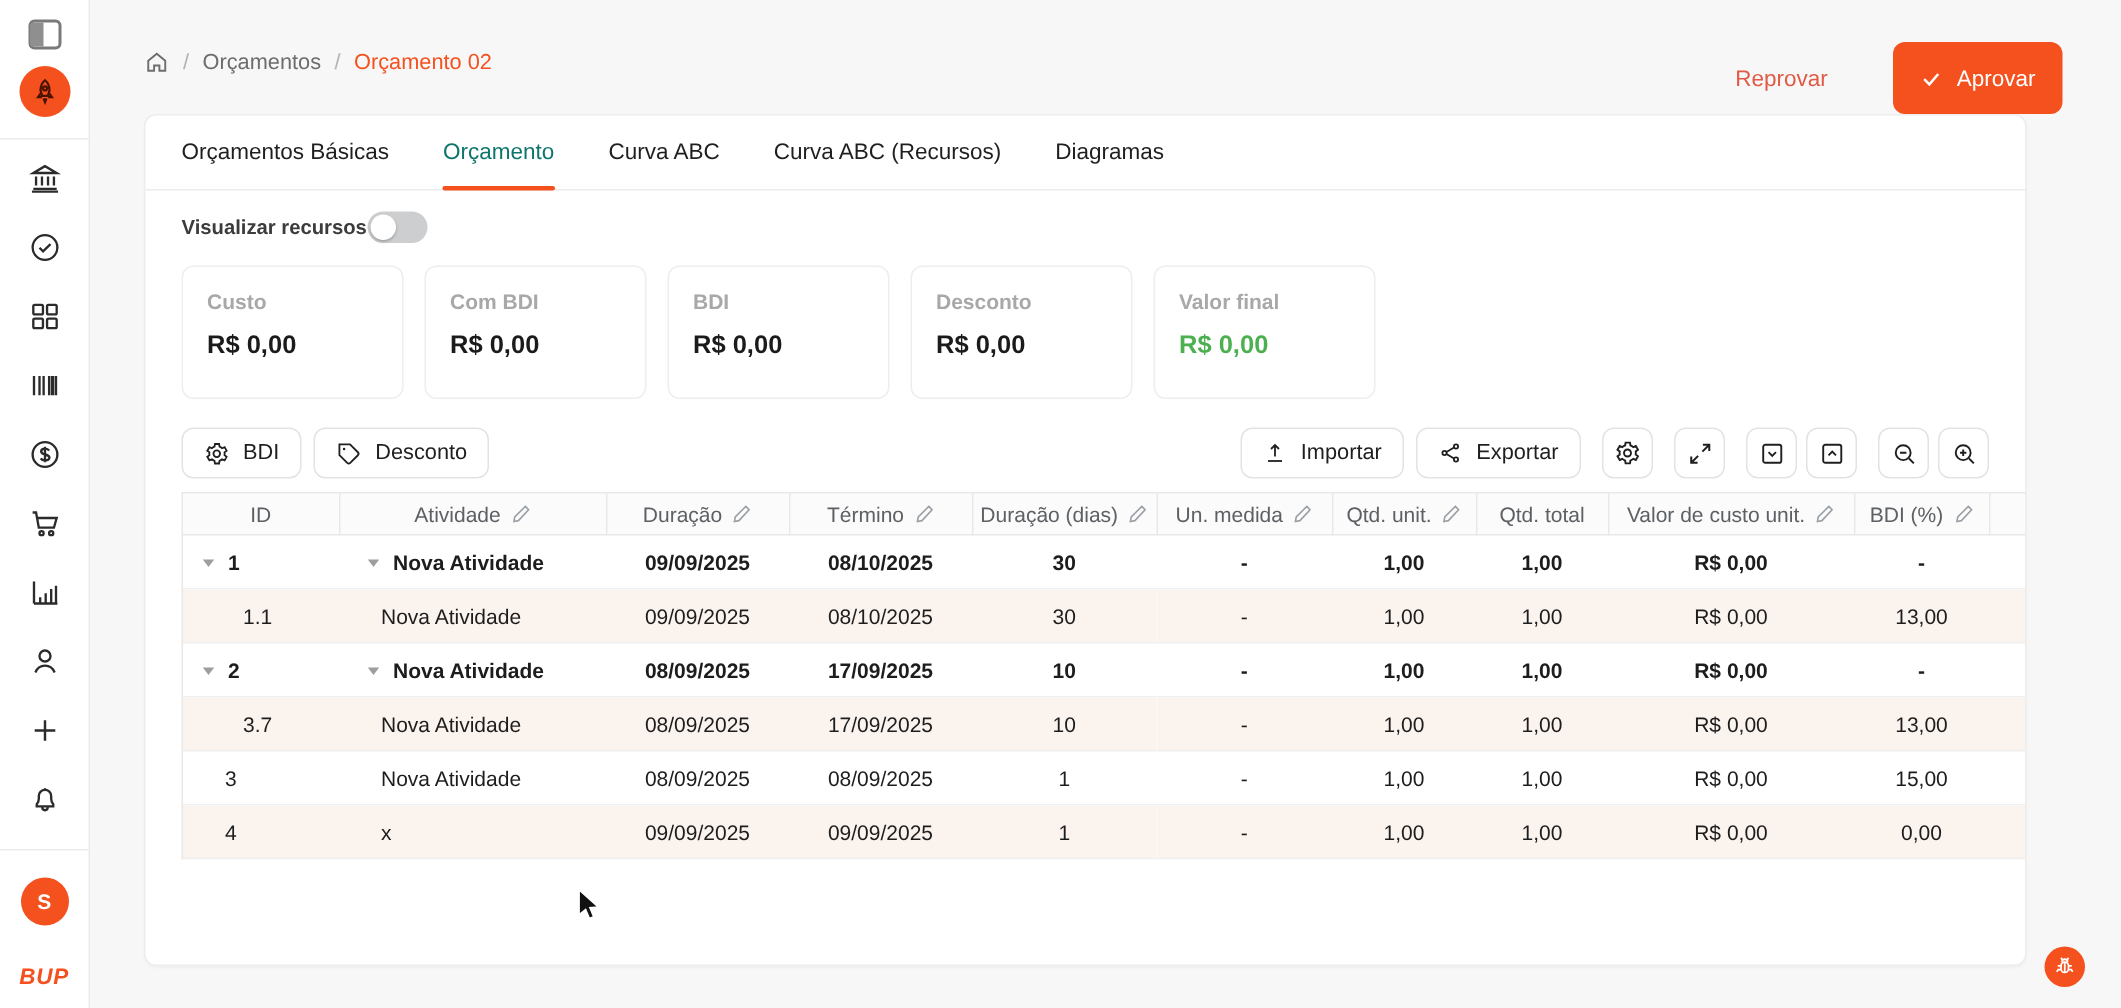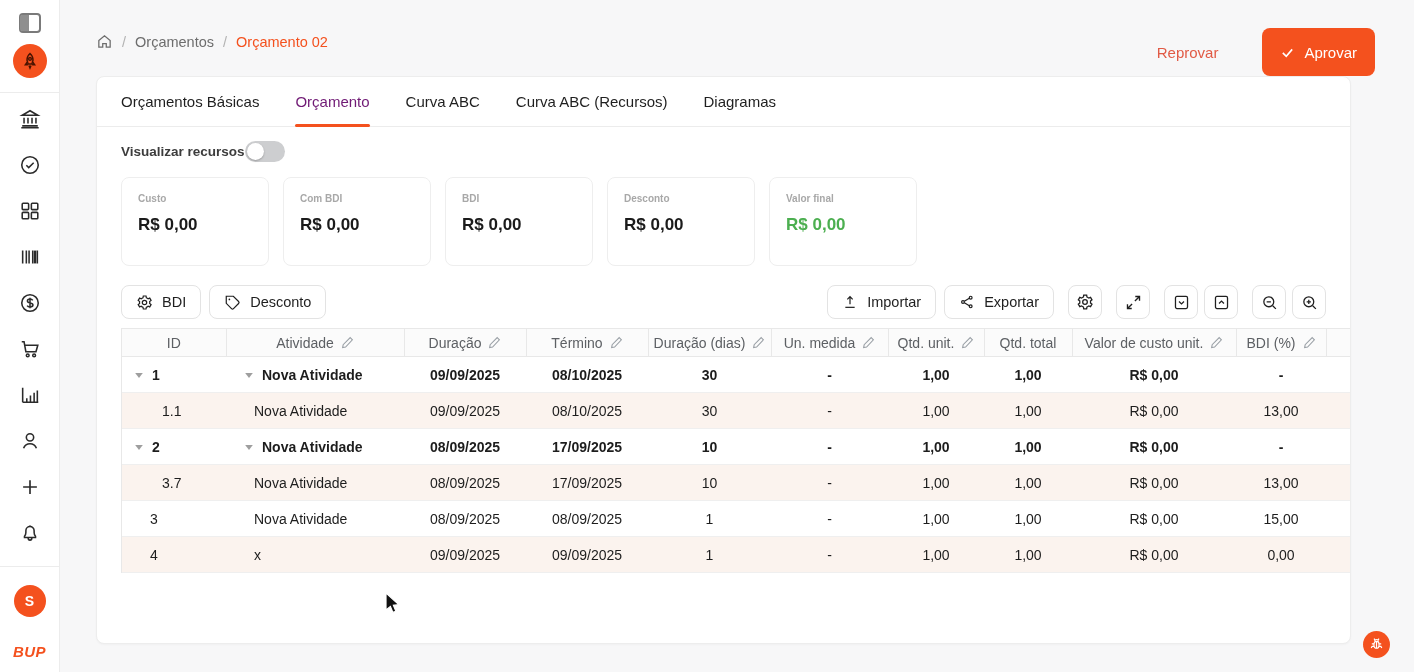--- a/index.html
+++ b/index.html
@@ -50,29 +50,29 @@
     font-family:inherit; cursor:pointer;
   }
   
   .card {
     position:absolute; left:36px; top:76px; width:1255px; height:568px;
     background:#fff; border:1px solid #ededed; border-radius:8px;
     box-shadow:0 1px 2px rgba(0,0,0,.03); overflow:hidden;
   }
   .tabs { display:flex; gap:36px; padding:0 24px; height:50px; align-items:stretch; border-bottom:1px solid #ececec; }
   .tab { display:flex; align-items:center; font-size:15px; color:#1f1f1f; position:relative; cursor:pointer; white-space:nowrap; }
-  .tab.active { color:#701a75; }
+  .tab.active { color:#0f766e; }
   .tab.active::after { content:""; position:absolute; left:0; right:0; bottom:-1px; height:3px; background:#f4511e; border-radius:2px; }
   .toggle-row { display:flex; align-items:center; padding:0 24px; margin-top:14px;font-weight:bold; }
   .toggle-label { font-size:13.5px; color:#3c3c3c; }
   .switch { width:40px; height:21px; border-radius:11px; background:#cdced0; position:relative; cursor:pointer; }
   .switch .knob { position:absolute; left:2px; top:2px; width:17px; height:17px; border-radius:50%; background:#fff; box-shadow:0 1px 2px rgba(0,0,0,.25); }
   .stat-cards { display:flex; gap:14px; padding:0 24px; margin-top:15px; }
   .stat-card { width:148px; height:89px; border:1px solid #eee; border-radius:8px; padding:15px 16px; }
-  .stat-label { font-size:10px; font-weight:bold; color:#a8a8a8; }
+  .stat-label { font-size:14px; font-weight:bold; color:#a8a8a8; }
   .stat-value { font-size:17px; font-weight:bold; color:#1b1b1b; margin-top:11px; }
   .stat-value.green { color:#4caf50; }
   .grid-toolbar { display:flex; align-items:center; padding:0 24px; margin-top:19px; }
   .tb-btn {
     height:34px; background:#fff; border:1px solid #e3e3e3; border-radius:8px;
     display:flex; align-items:center; gap:9px; padding:0 14px; font-size:14.5px;
     color:#1f1f1f; font-family:inherit; cursor:pointer;
   }
   .tb-icon { width:34px; height:34px; padding:0; justify-content:center; }
   .ml8 { margin-left:8px; } .ml14 { margin-left:14px; } .ml6 { margin-left:6px; }

